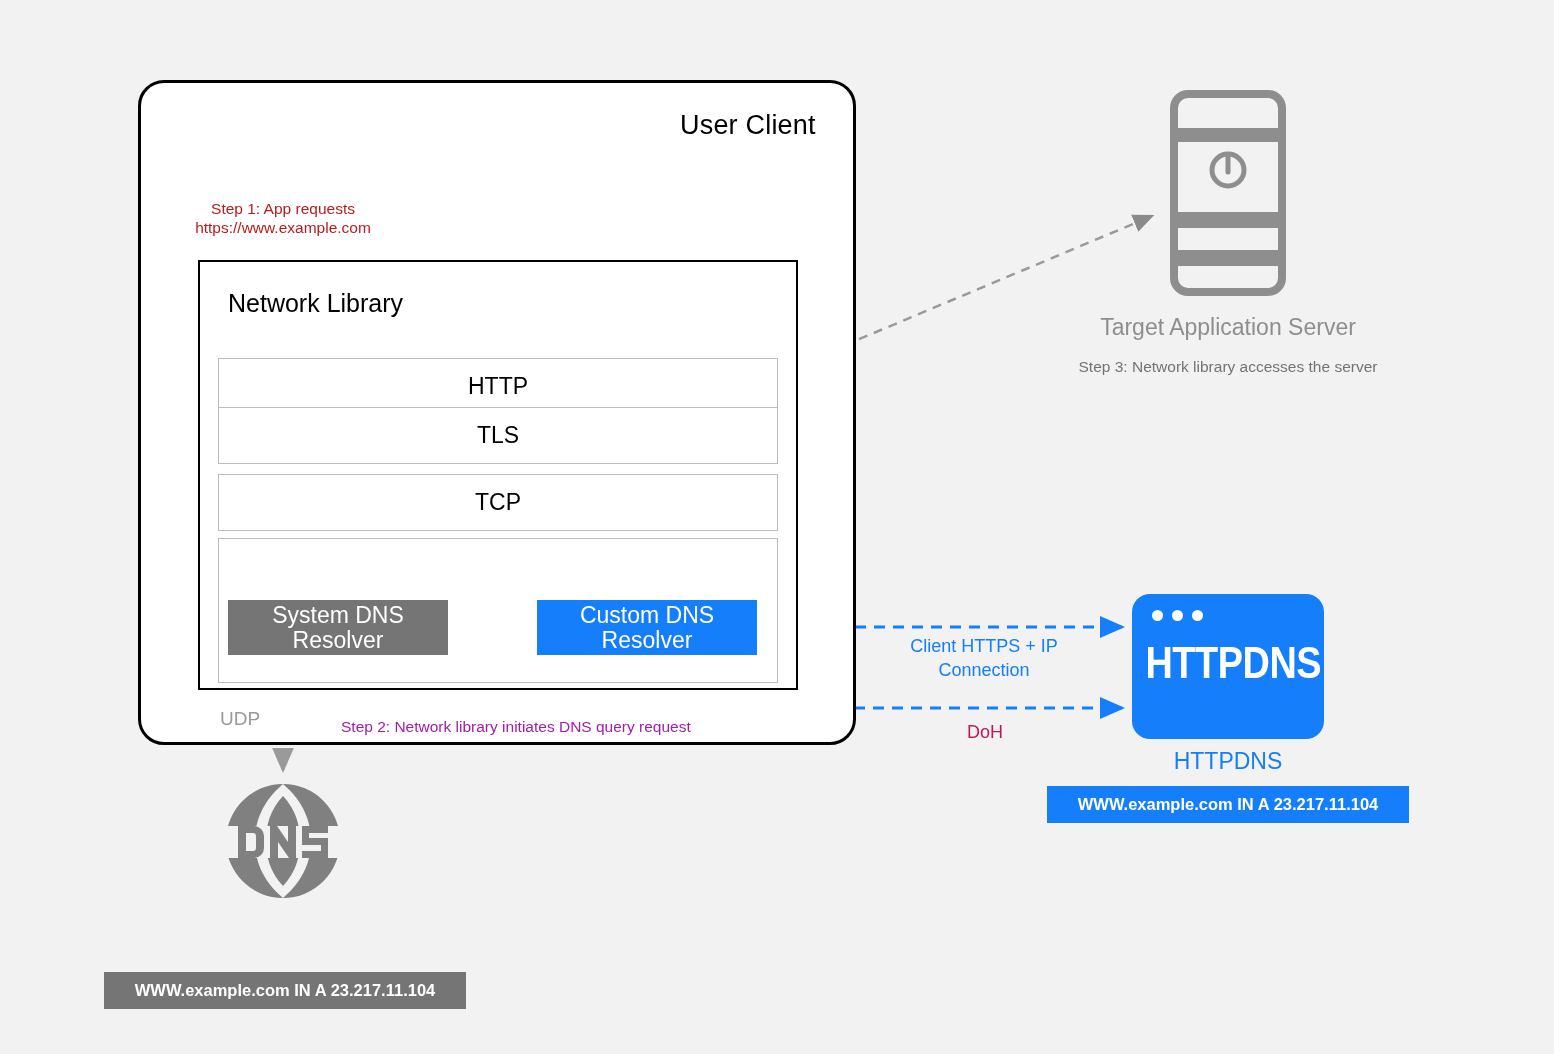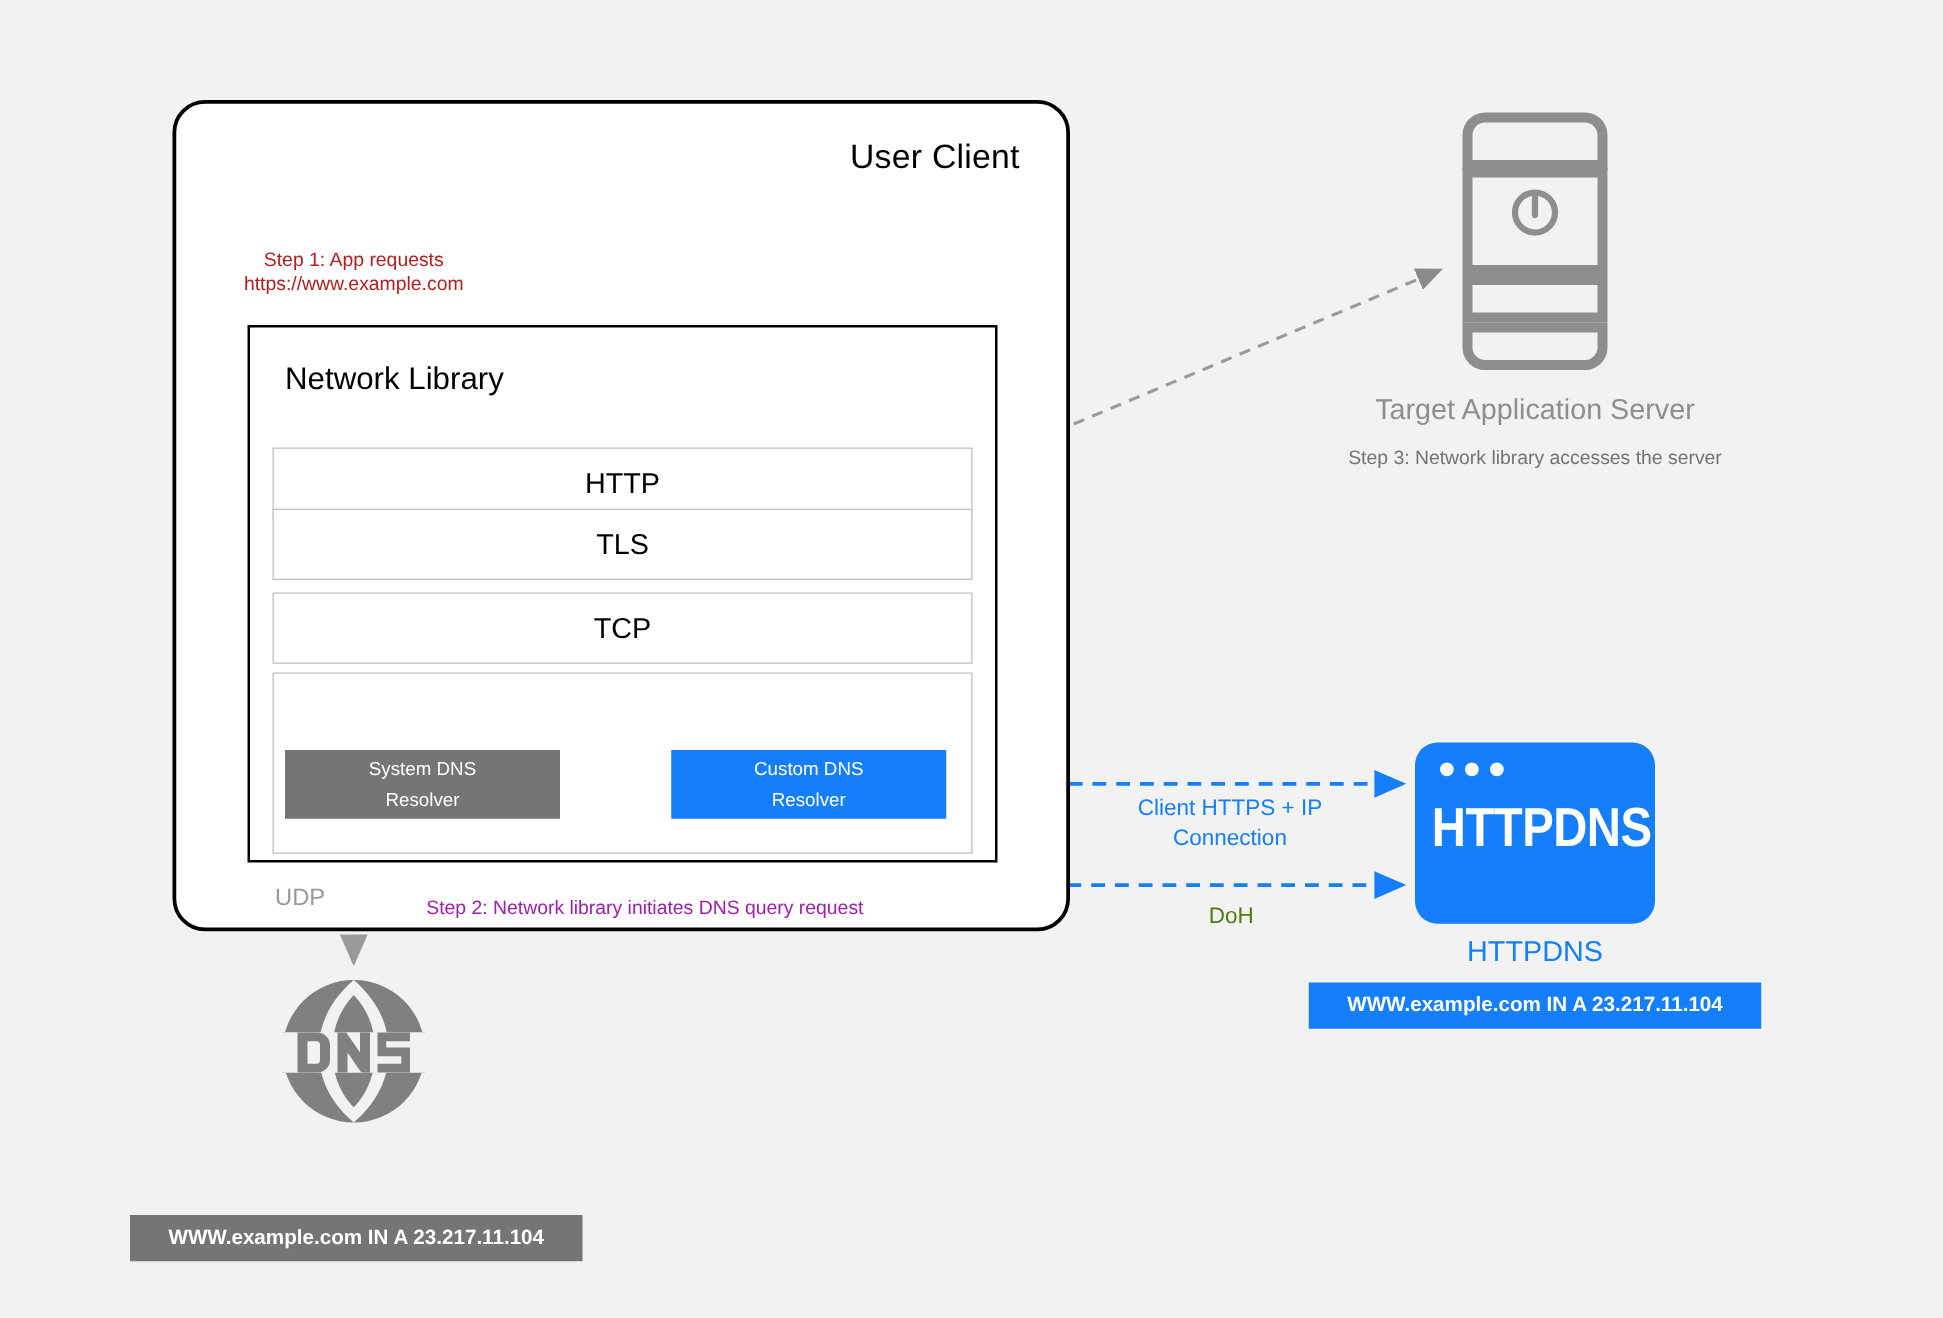--- a/index.html
+++ b/index.html
@@ -98,21 +98,21 @@
     left: 218px; top: 555px;
     width: 560px; text-align: center;
     font-size: 23px; color: #000;
   }
   .resolver {
     top: 600px;
     height: 55px;
     display: flex; flex-direction: column;
     align-items: center; justify-content: center;
     color: #ffffff;
-    font-size: 15px;
+    font-size: 23px;
     line-height: 25px;
     text-align: center;
   }
   #resolver-system {
     left: 228px; width: 220px;
     background: #757575;
   }
   #resolver-custom {
     left: 537px; width: 220px;
     background: #157efb;
@@ -181,21 +181,21 @@
     color: #fff; font-size: 16.5px; font-weight: bold;
   }
   #link-label-direct {
     left: 874px; top: 634px;
     width: 220px; text-align: center;
     font-size: 18px; line-height: 24px; color: #157efb;
   }
   #link-label-doh {
     left: 920px; top: 722px;
     width: 130px; text-align: center;
-    font-size: 18px; color: #4d7c0f;
+    font-size: 18px; color: #be185d;
   }
 
   
   #dns-globe { left: 222px; top: 782px; width: 122px; height: 118px; }
   #recursive-label {
     left: 98px; top: 906px;
     width: 372px; text-align: center;
     font-size: 21.5px; line-height: 30px;
     color: #8e8e8e;
   }

